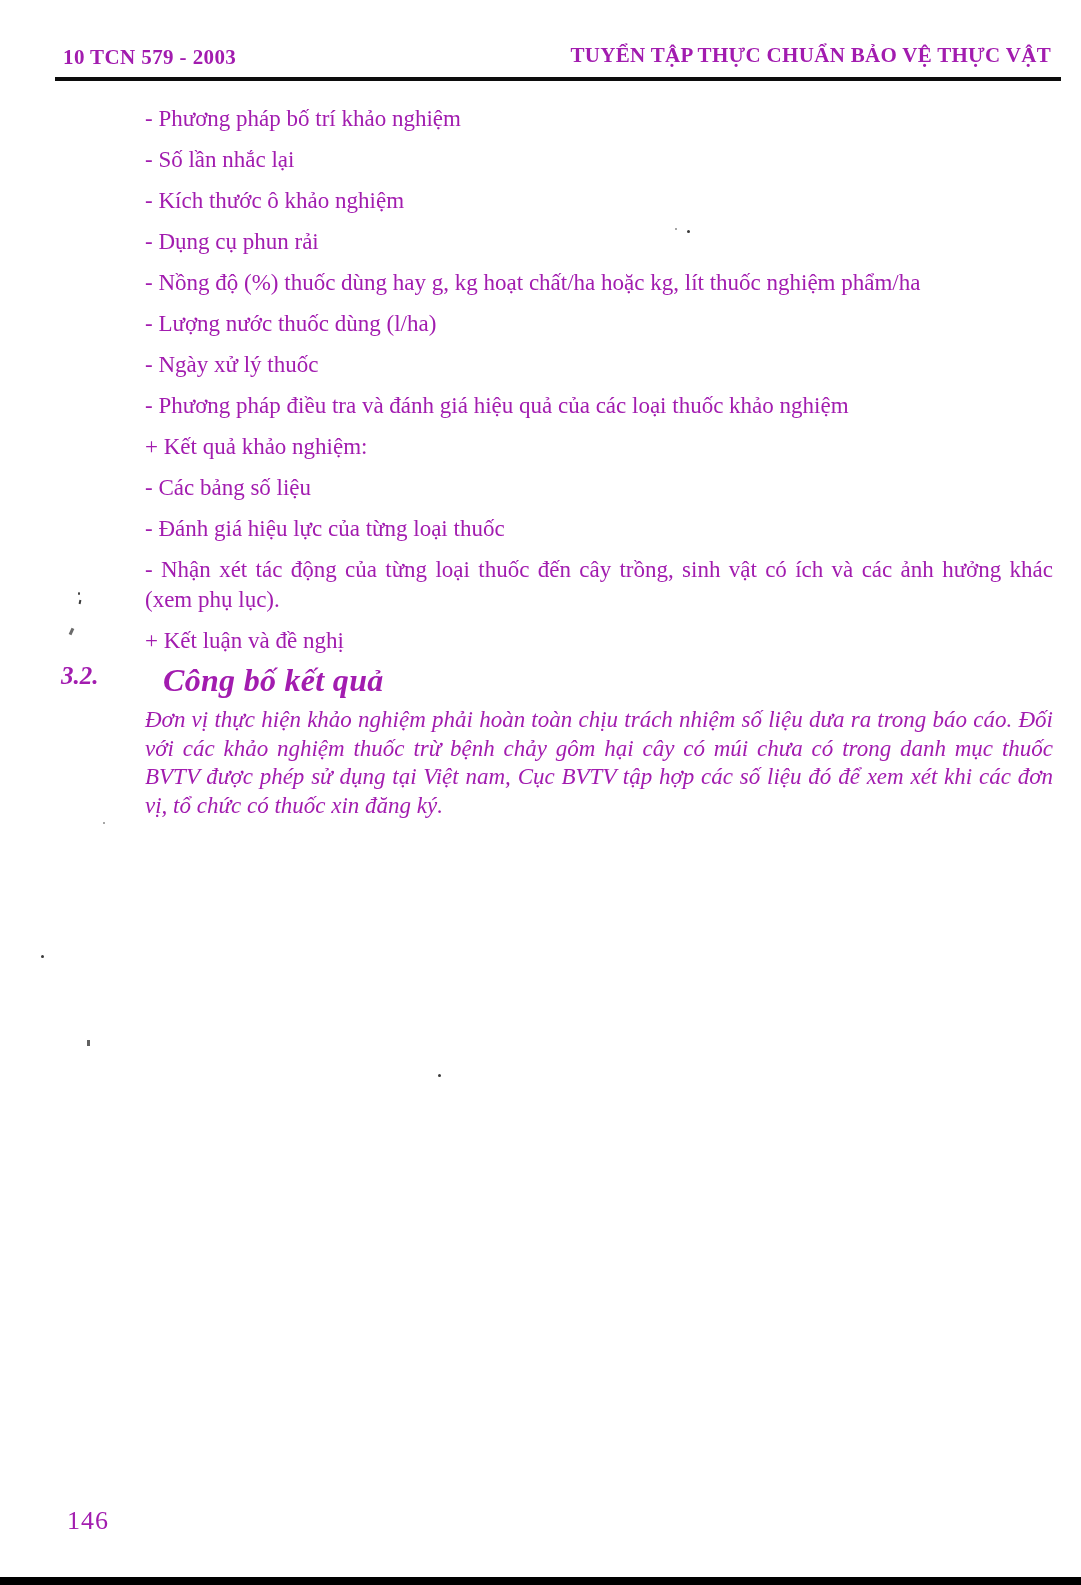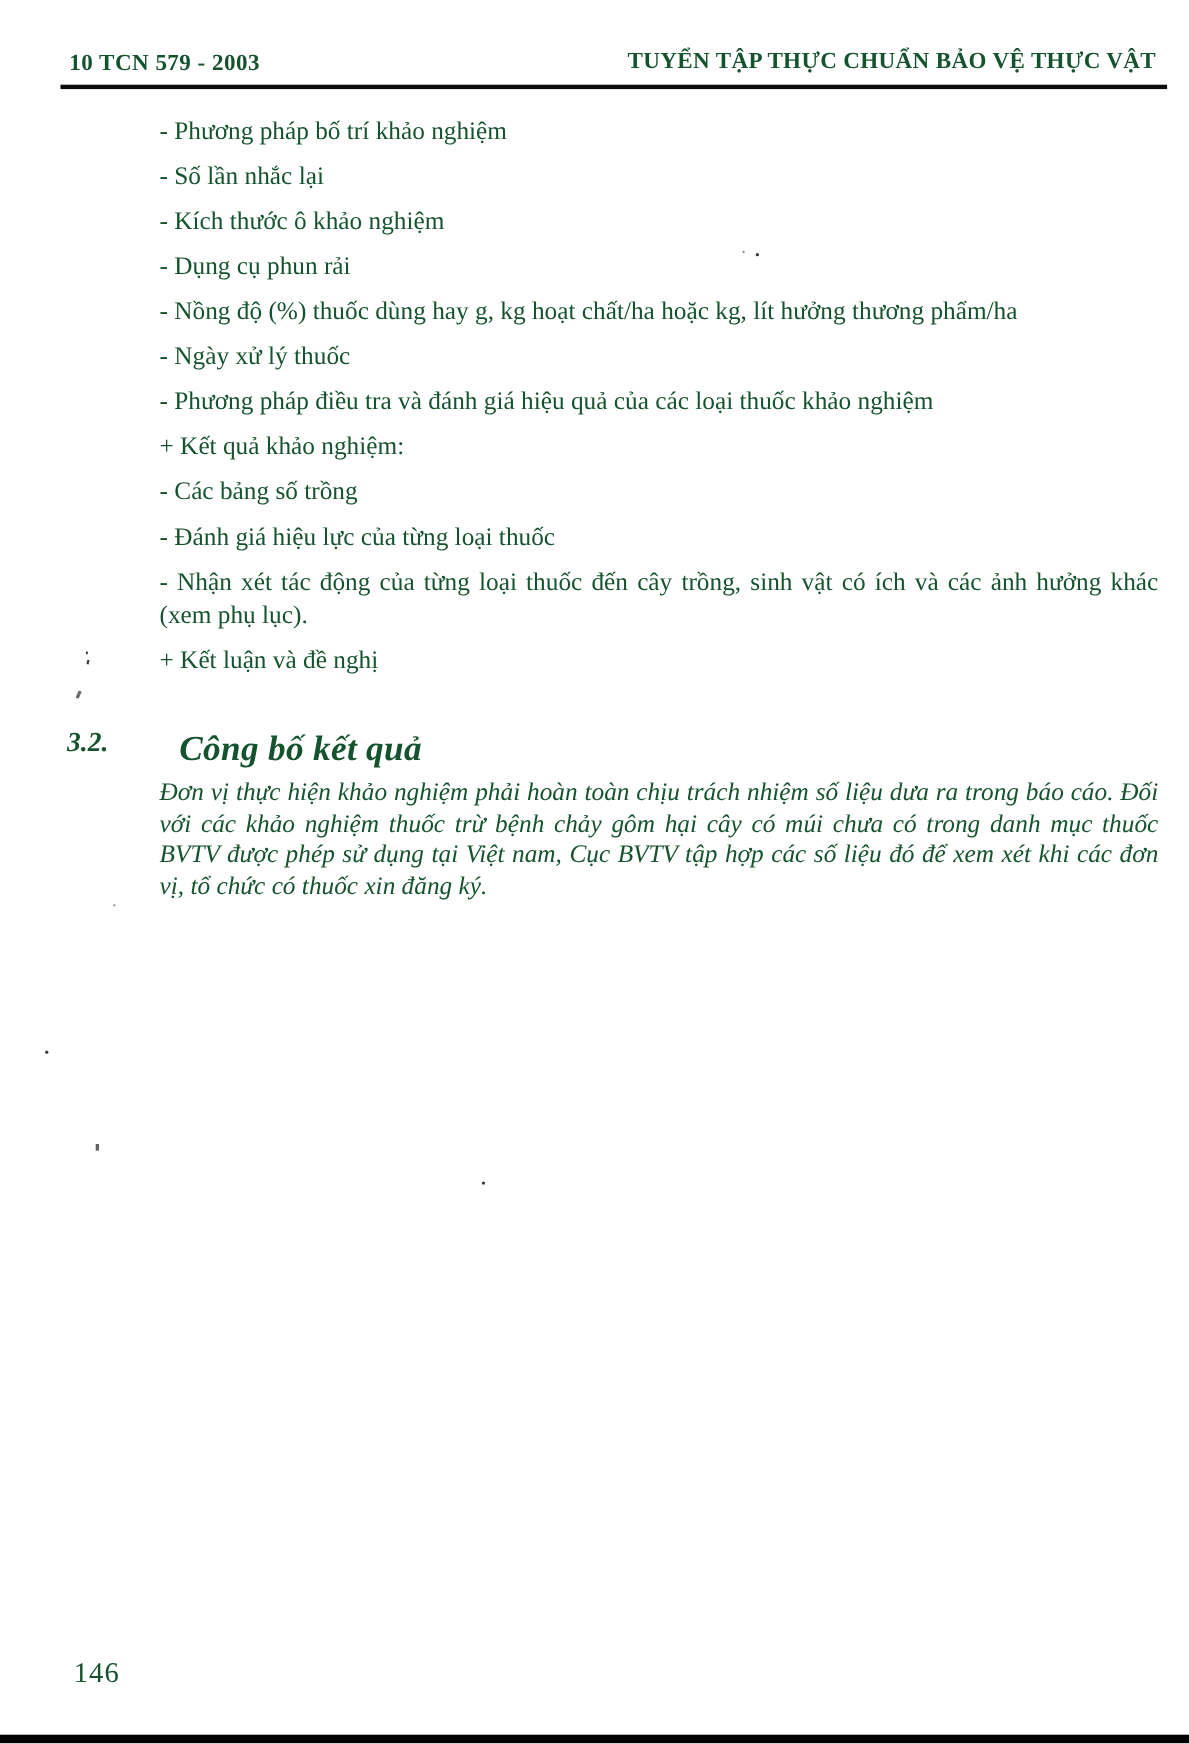--- a/index.html
+++ b/index.html
@@ -7,21 +7,21 @@
     padding: 0;
     background: #e8e8e8;
   }
   .page {
     position: relative;
     width: 1081px;
     height: 1585px;
     margin: 0 auto;
     background: #ffffff;
     font-family: "Liberation Serif", "DejaVu Serif", serif;
-    color: #14532d;
+    color: #a21caf;
     overflow: hidden;
   }
   
   .hdr-left {
     position: absolute;
     left: 63px;
     top: 45px;
     font-size: 21px;
     font-weight: bold;
     letter-spacing: 0.4px;
@@ -121,25 +121,26 @@
 
   <div class="hdr-left">10 TCN 579 - 2003</div>
   <div class="hdr-right">TUYỂN TẬP THỰC CHUẨN BẢO VỆ THỰC VẬT</div>
   <div class="hdr-rule"></div>
 
   <div class="list">
     <div class="li"><span>-</span> <span>Phương pháp bố trí khảo nghiệm</span></div>
     <div class="li"><span>-</span> <span>Số lần nhắc lại</span></div>
     <div class="li"><span>-</span> <span>Kích thước ô khảo nghiệm</span></div>
     <div class="li"><span>-</span> <span>Dụng cụ phun rải</span></div>
-    <div class="li"><span>-</span> <span>Nồng độ (%) thuốc dùng hay g, kg hoạt chất/ha hoặc kg, lít hưởng thương phẩm/ha</span></div>
+    <div class="li"><span>-</span> <span>Nồng độ (%) thuốc dùng hay g, kg hoạt chất/ha hoặc kg, lít thuốc nghiệm phẩm/ha</span></div>
+    <div class="li"><span>-</span> <span>Lượng nước thuốc dùng (l/ha)</span></div>
     <div class="li"><span>-</span> <span>Ngày xử lý thuốc</span></div>
     <div class="li"><span>-</span> <span>Phương pháp điều tra và đánh giá hiệu quả của các loại thuốc khảo nghiệm</span></div>
     <div class="li"><span>+</span> <span>Kết quả khảo nghiệm:</span></div>
-    <div class="li"><span>-</span> <span>Các bảng số trồng</span></div>
+    <div class="li"><span>-</span> <span>Các bảng số liệu</span></div>
     <div class="li"><span>-</span> <span>Đánh giá hiệu lực của từng loại thuốc</span></div>
     <div class="li wrap"><span>-</span> <span>Nhận xét tác động của từng loại thuốc đến cây trồng, sinh vật có ích và các ảnh hưởng khác (xem phụ lục).</span></div>
     <div class="li"><span>+</span> <span>Kết luận và đề nghị</span></div>
   </div>
 
   <div class="sec-num">3.2.</div>
   <div class="sec-title">Công bố kết quả</div>
 
   <div class="body-par">Đơn vị thực hiện khảo nghiệm phải hoàn toàn chịu trách nhiệm số liệu dưa ra trong báo cáo. Đối với các khảo nghiệm thuốc trừ bệnh chảy gôm hại cây có múi chưa có trong danh mục thuốc BVTV được phép sử dụng tại Việt nam, Cục BVTV tập hợp các số liệu đó để xem xét khi các đơn vị, tổ chức có thuốc xin đăng ký.</div>
 

